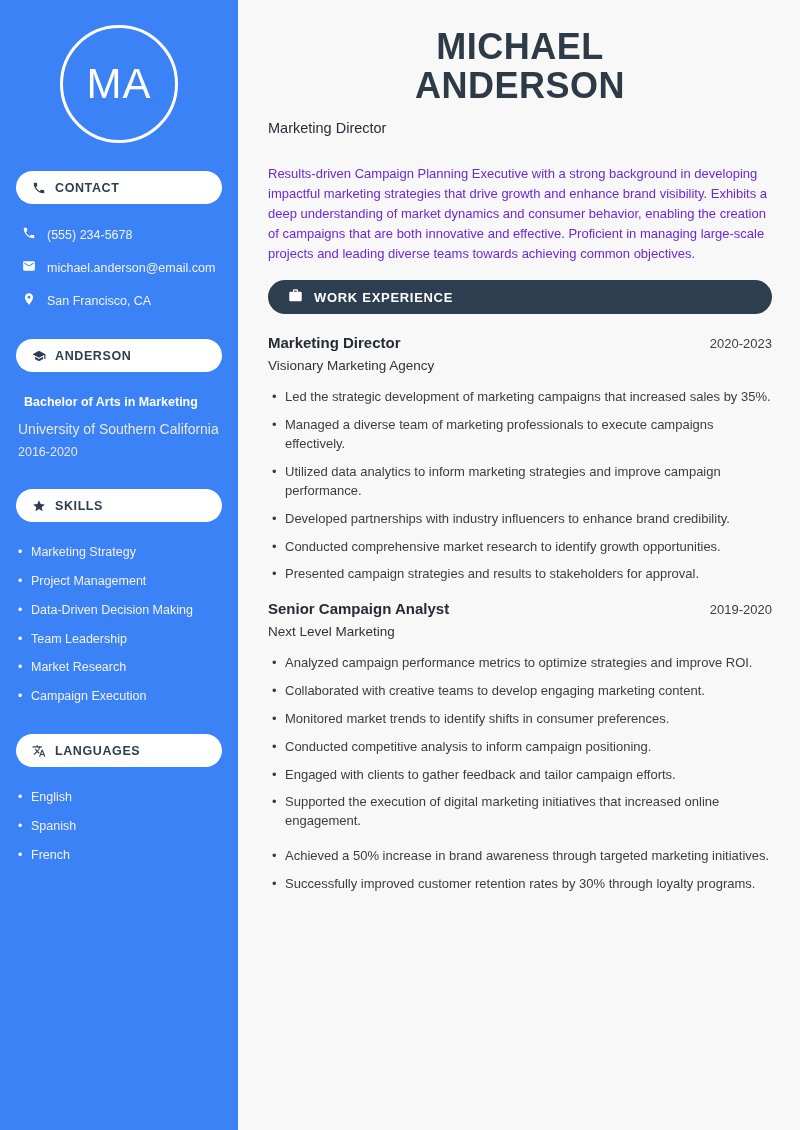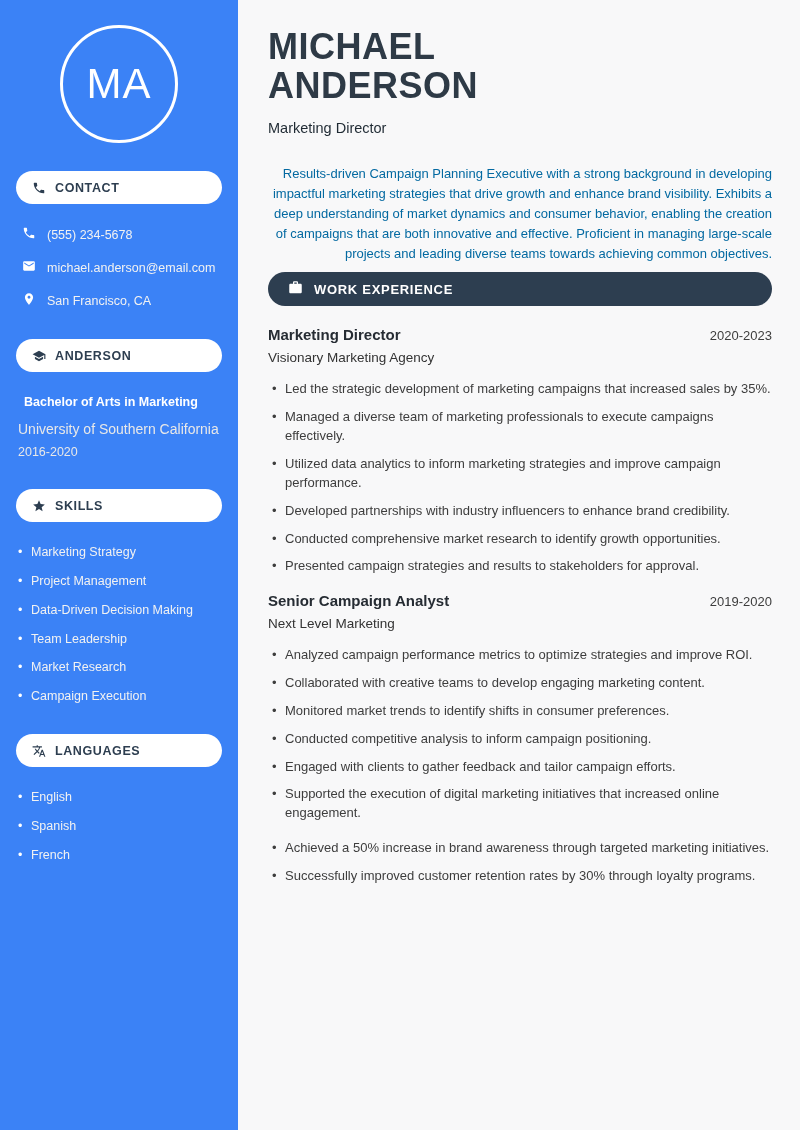--- a/index.html
+++ b/index.html
@@ -86,32 +86,32 @@
     flex: 1;
     background: #f8f8f9;
     padding: 28px 28px 0 30px;
   }
   .name {
     font-size: 36px;
     font-weight: 700;
     color: #2e3a46;
     line-height: 1.08;
     letter-spacing: 0.5px;
+    text-align: center;
   }
   .job-subtitle {
     font-size: 14.5px;
     color: #1f2a33;
     margin: 14px 0 28px 0;
   }
   .summary {
     font-size: 13px;
-    color: #0369a1;
+    color: #6d28d9;
     line-height: 1.55;
-    margin-bottom: 8px;
-    text-align: right;
+    margin-bottom: 16px;
   }
   .section-pill {
     background: #2d3e50;
     color: #ffffff;
     border-radius: 18px;
     height: 34px;
     display: flex;
     align-items: center;
     gap: 11px;
     padding: 0 20px;

